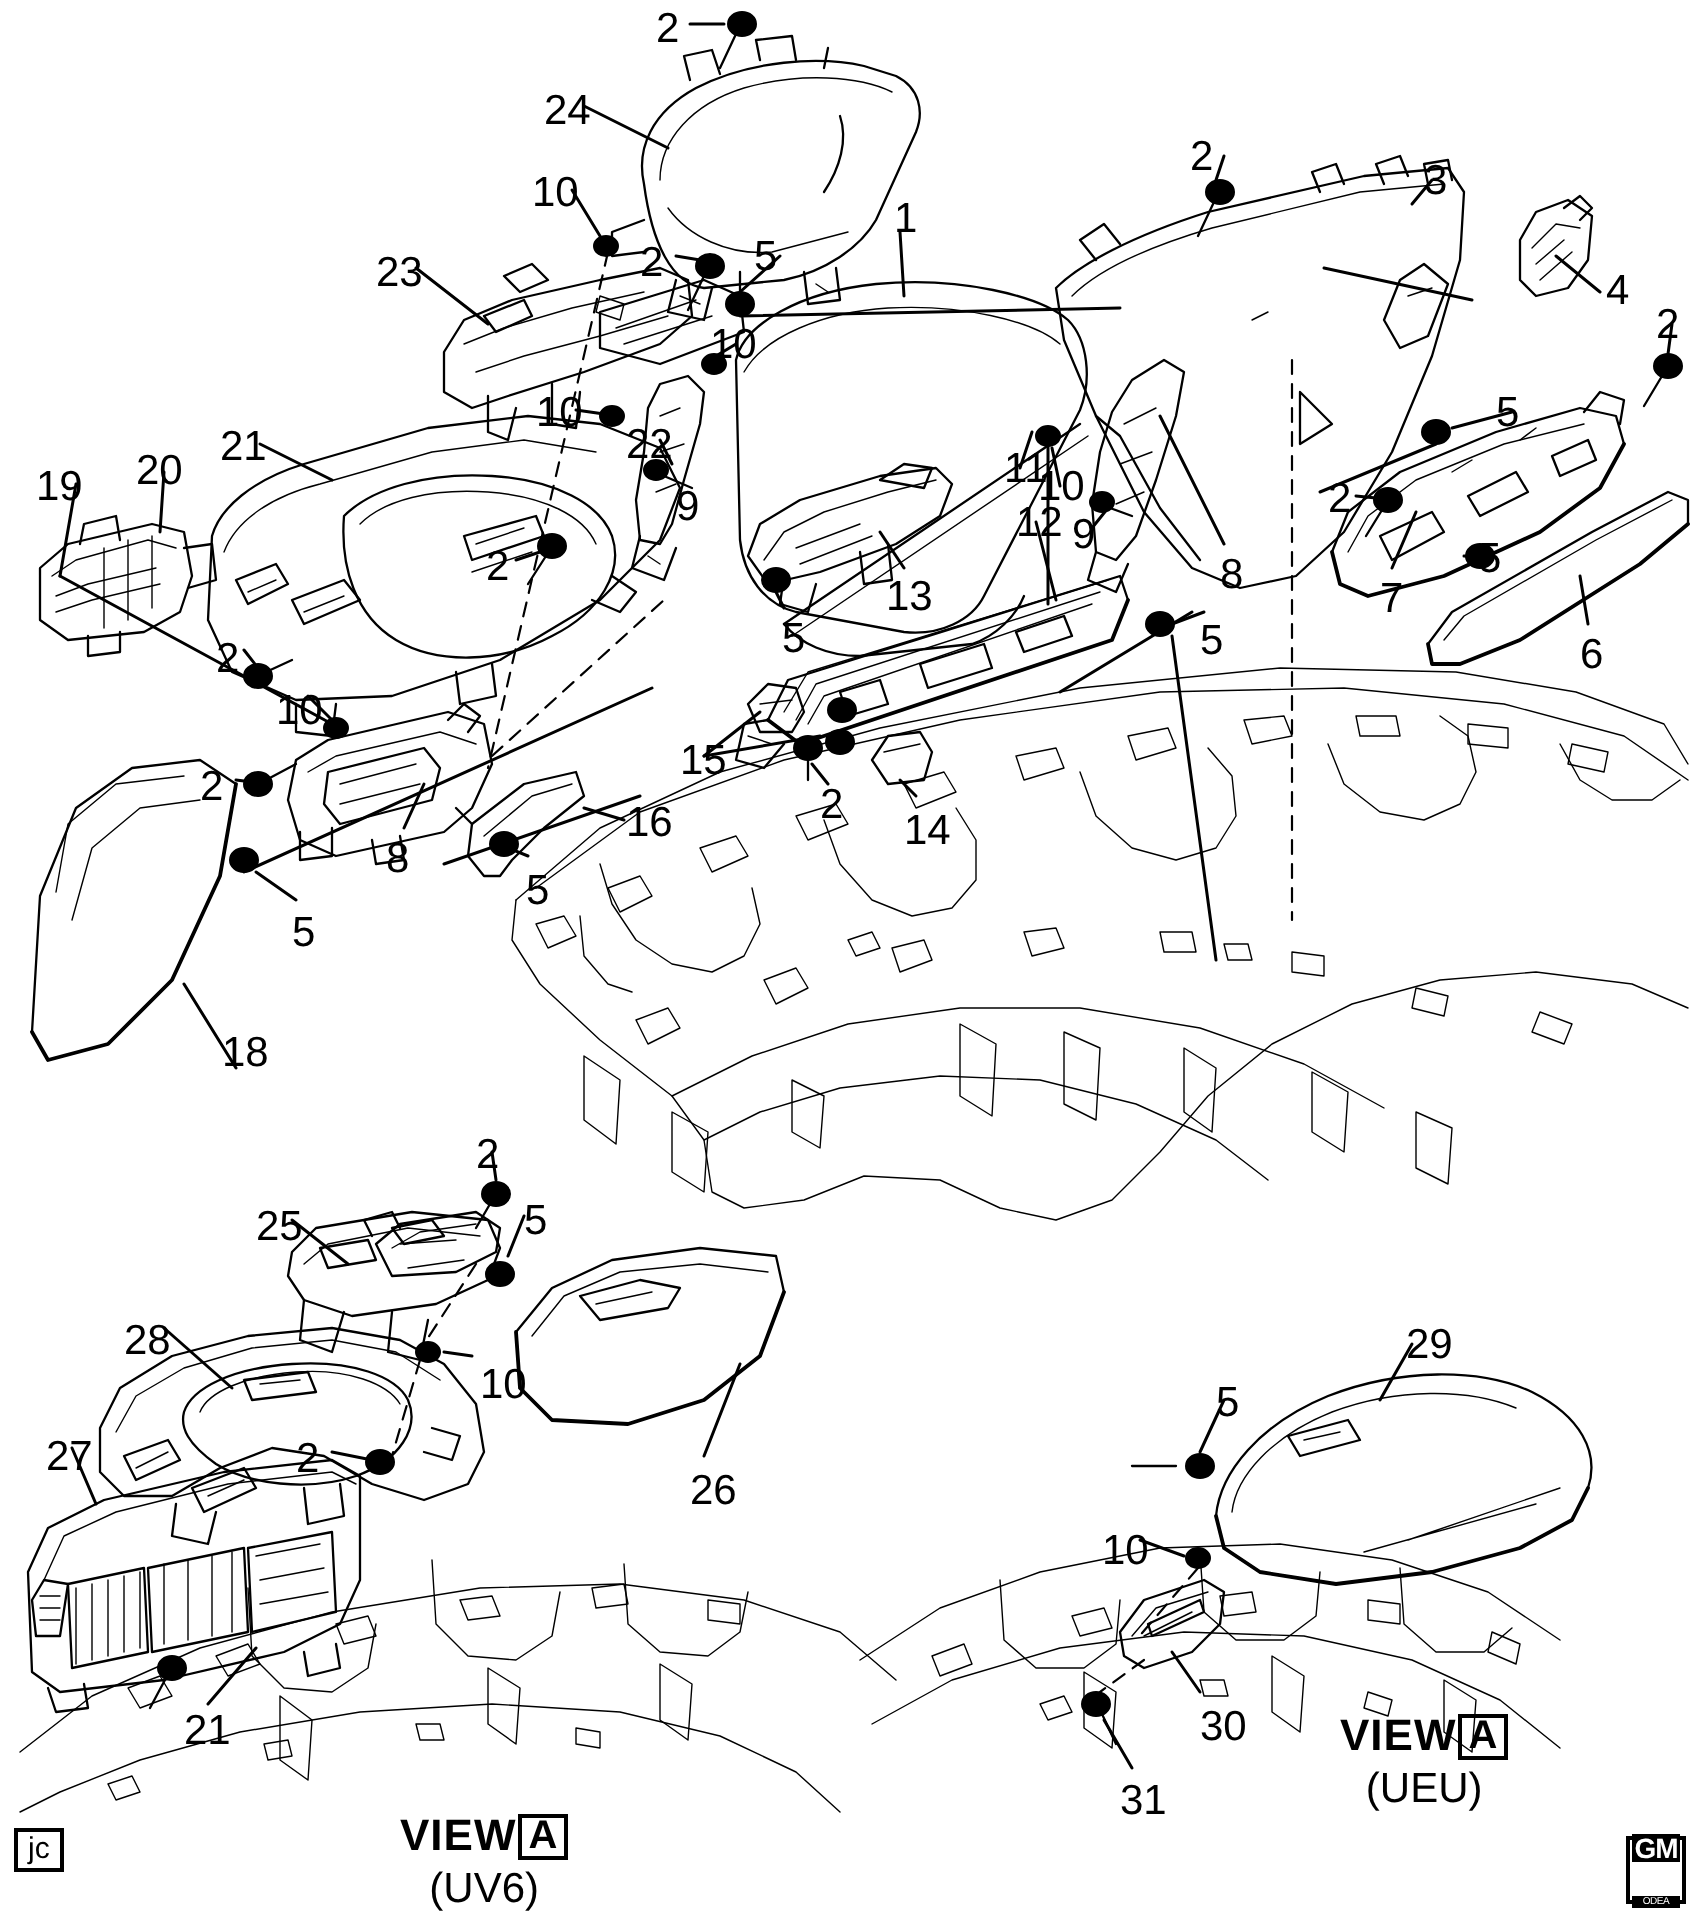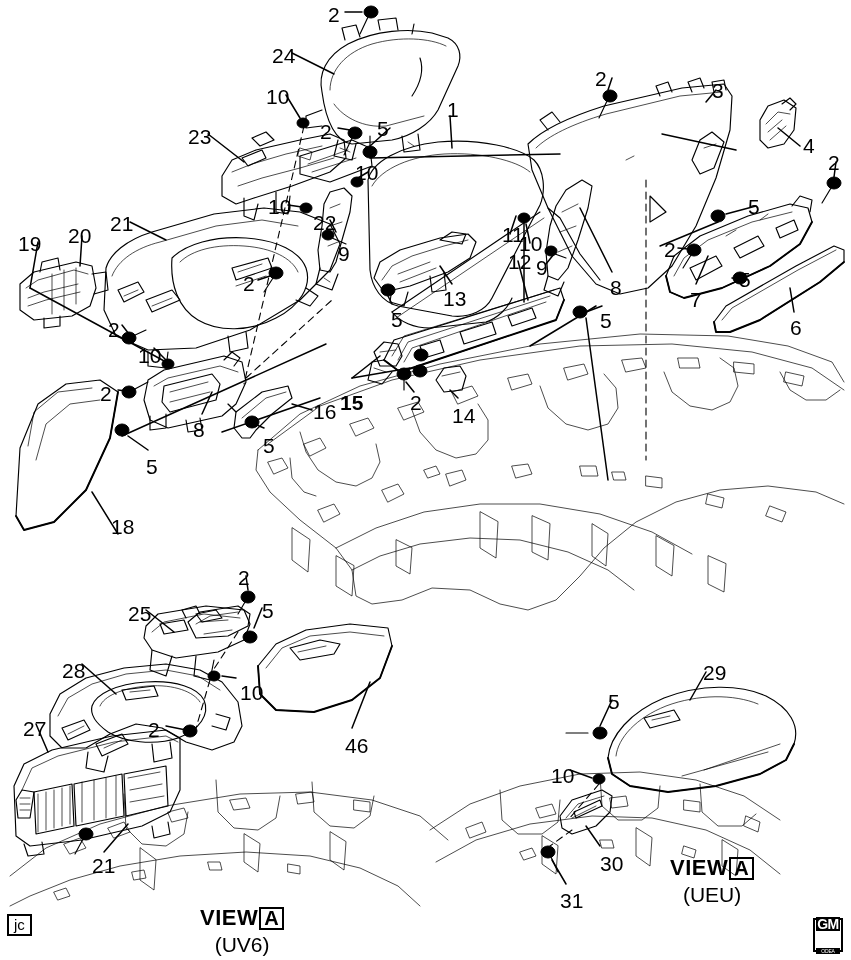--- a/index.html
+++ b/index.html
@@ -761,35 +761,35 @@
       <div class="callout" style="left: 536px; top: 257px;">9</div>
       <div class="callout" style="left: 610px; top: 277px;">8</div>
       <div class="callout" style="left: 690px; top: 289px;">7</div>
       <div class="callout" style="left: 790px; top: 317px;">6</div>
       <div class="callout" style="left: 243px; top: 273px;">2</div>
       <div class="callout" style="left: 443px; top: 288px;">13</div>
       <div class="callout" style="left: 391px; top: 309px;">5</div>
       <div class="callout" style="left: 600px; top: 310px;">5</div>
       <div class="callout" style="left: 108px; top: 319px;">2</div>
       <div class="callout" style="left: 138px; top: 345px;">10</div>
-      <div class="callout" style="left: 340px; top: 392px; font-weight: bold;">15</div>
+      <div class="callout" style="left: 340px; top: 370px;">15</div>
       <div class="callout" style="left: 100px; top: 383px;">2</div>
       <div class="callout" style="left: 410px; top: 392px;">2</div>
       <div class="callout" style="left: 452px; top: 405px;">14</div>
       <div class="callout" style="left: 313px; top: 401px;">16</div>
       <div class="callout" style="left: 263px; top: 435px;">5</div>
       <div class="callout" style="left: 146px; top: 456px;">5</div>
       <div class="callout" style="left: 193px; top: 419px;">8</div>
       <div class="callout" style="left: 111px; top: 516px;">18</div>
       <div class="callout" style="left: 238px; top: 567px;">2</div>
       <div class="callout" style="left: 262px; top: 600px;">5</div>
       <div class="callout" style="left: 128px; top: 603px;">25</div>
       <div class="callout" style="left: 62px; top: 660px;">28</div>
       <div class="callout" style="left: 240px; top: 682px;">10</div>
-      <div class="callout" style="left: 345px; top: 735px;">46</div>
+      <div class="callout" style="left: 345px; top: 735px;">26</div>
       <div class="callout" style="left: 23px; top: 718px;">27</div>
       <div class="callout" style="left: 148px; top: 719px;">2</div>
       <div class="callout" style="left: 703px; top: 662px;">29</div>
       <div class="callout" style="left: 608px; top: 691px;">5</div>
       <div class="callout" style="left: 551px; top: 765px;">10</div>
       <div class="callout" style="left: 92px; top: 855px;">21</div>
       <div class="callout" style="left: 600px; top: 853px;">30</div>
       <div class="callout" style="left: 560px; top: 890px;">31</div>
     </div>
 

